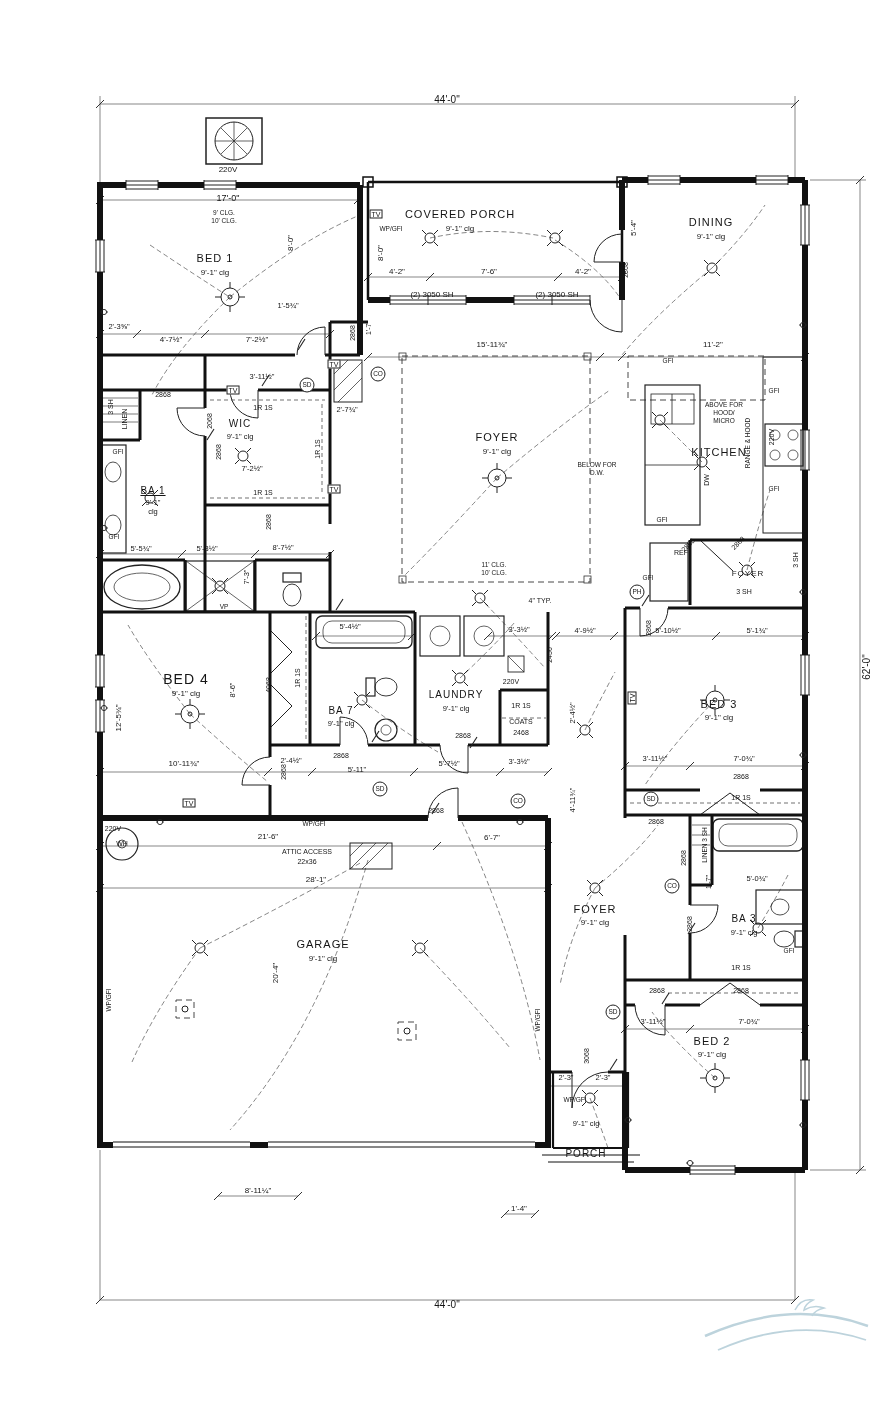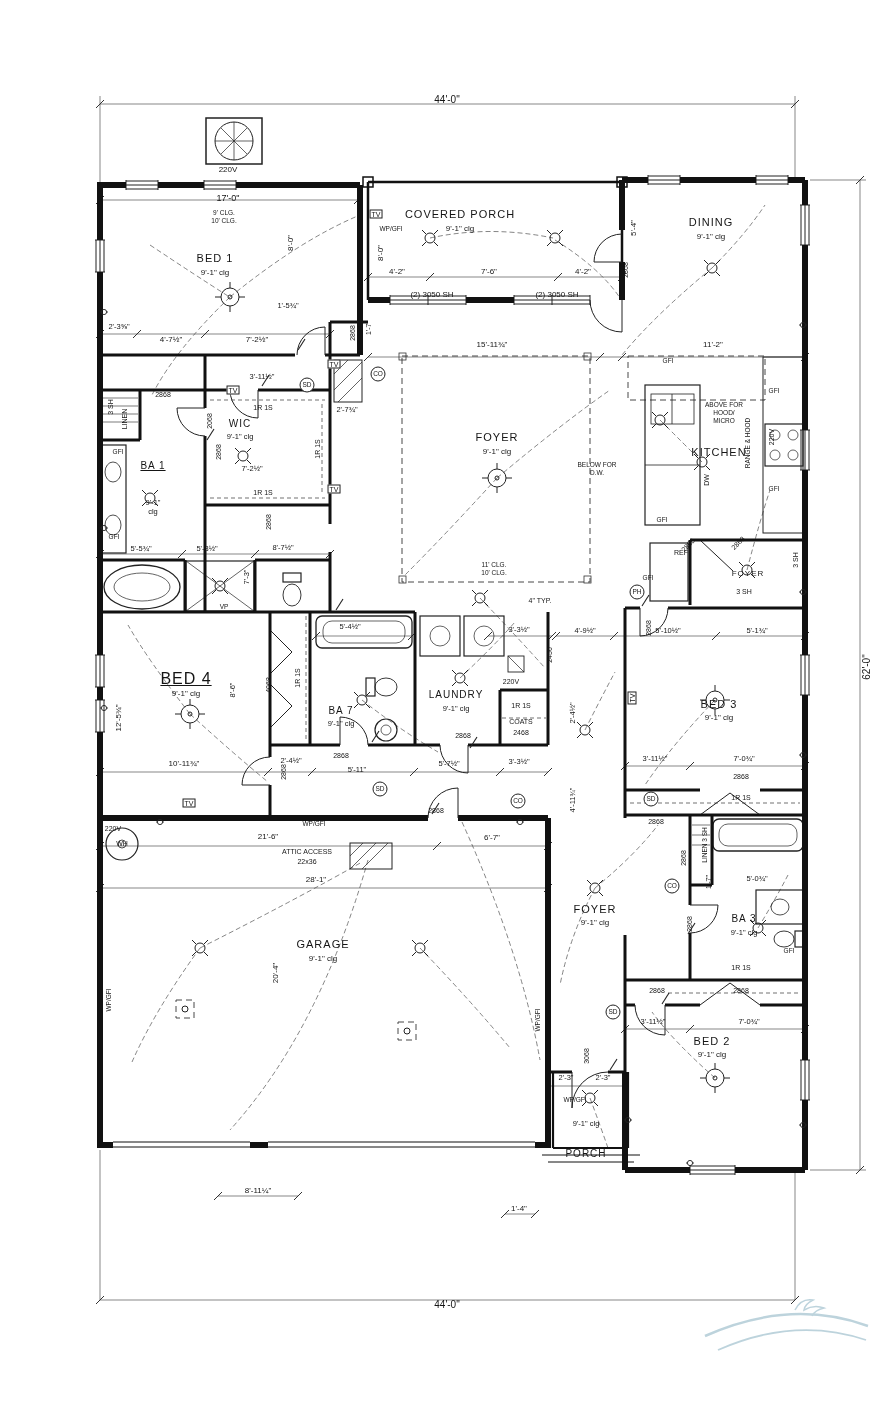--- a/index.html
+++ b/index.html
@@ -379,34 +379,34 @@
       <span class="lbl room" style="left: 240px; top: 424px; font-size: 10px; transform: translate(-50%, -50%);">WIC</span>
       <span class="lbl" style="left: 240px; top: 437px; font-size: 7.5px; transform: translate(-50%, -50%);">9'-1" clg</span>
       <span class="lbl" style="left: 263px; top: 407px; font-size: 7px; transform: translate(-50%, -50%);">1R 1S</span>
       <span class="lbl" style="left: 317px; top: 449px; font-size: 7px; transform: translate(-50%, -50%) rotate(-90deg);">1R 1S</span>
       <span class="lbl" style="left: 263px; top: 492px; font-size: 7px; transform: translate(-50%, -50%);">1R 1S</span>
       <span class="lbl" style="left: 209px; top: 421px; font-size: 7px; transform: translate(-50%, -50%) rotate(-90deg);">2068</span>
       <span class="lbl" style="left: 163px; top: 394px; font-size: 7px; transform: translate(-50%, -50%);">2868</span>
       <span class="lbl" style="left: 352px; top: 333px; font-size: 7px; transform: translate(-50%, -50%) rotate(-90deg);">2868</span>
       <span class="lbl" style="left: 218px; top: 452px; font-size: 7px; transform: translate(-50%, -50%) rotate(-90deg);">2868</span>
       <span class="lbl" style="left: 252px; top: 469px; font-size: 7.5px; transform: translate(-50%, -50%);">7'-2½"</span>
-      <span class="lbl room" style="left: 153px; top: 466px; font-size: 10px; transform: translate(-50%, -50%); text-decoration: underline;">BA 1</span>
+      <span class="lbl room" style="left: 153px; top: 491px; font-size: 10px; transform: translate(-50%, -50%); text-decoration: underline;">BA 1</span>
       <span class="lbl" style="left: 153px; top: 503px; font-size: 7.5px; transform: translate(-50%, -50%);">9'-1"</span>
       <span class="lbl" style="left: 153px; top: 512px; font-size: 7.5px; transform: translate(-50%, -50%);">clg</span>
       <span class="lbl" style="left: 124px; top: 419px; font-size: 7px; transform: translate(-50%, -50%) rotate(-90deg);">LINEN</span>
       <span class="lbl" style="left: 110px; top: 407px; font-size: 7px; transform: translate(-50%, -50%) rotate(-90deg);">3 SH</span>
       <span class="lbl" style="left: 118px; top: 452px; font-size: 6.5px; transform: translate(-50%, -50%);">GFI</span>
       <span class="lbl" style="left: 114px; top: 537px; font-size: 6.5px; transform: translate(-50%, -50%);">GFI</span>
       <span class="lbl" style="left: 141px; top: 549px; font-size: 7.5px; transform: translate(-50%, -50%);">5'-5¾"</span>
       <span class="lbl" style="left: 207px; top: 549px; font-size: 7.5px; transform: translate(-50%, -50%);">5'-3½"</span>
       <span class="lbl" style="left: 283px; top: 548px; font-size: 7.5px; transform: translate(-50%, -50%);">8'-7½"</span>
       <span class="lbl" style="left: 247px; top: 577px; font-size: 7.5px; transform: translate(-50%, -50%) rotate(-90deg);">7'-3"</span>
       <span class="lbl" style="left: 224px; top: 607px; font-size: 6.5px; transform: translate(-50%, -50%);">VP</span>
       <span class="lbl" style="left: 268px; top: 522px; font-size: 7px; transform: translate(-50%, -50%) rotate(-90deg);">2868</span>
-      <span class="lbl room" style="left: 186px; top: 679px; font-size: 16px; transform: translate(-50%, -50%); text-decoration: underline;">BED 4</span>
+      <span class="lbl room" style="left: 186px; top: 679px; font-size: 14px; transform: translate(-50%, -50%);">BED 4</span>
       <span class="lbl" style="left: 186px; top: 694px; font-size: 8px; transform: translate(-50%, -50%);">9'-1" clg</span>
       <span class="lbl" style="left: 119px; top: 718px; font-size: 8px; transform: translate(-50%, -50%) rotate(-90deg);">12'-5¾"</span>
       <span class="lbl" style="left: 233px; top: 690px; font-size: 7.5px; transform: translate(-50%, -50%) rotate(-90deg);">8'-6"</span>
       <span class="lbl" style="left: 268px; top: 685px; font-size: 7px; transform: translate(-50%, -50%) rotate(-90deg);">4068</span>
       <span class="lbl" style="left: 297px; top: 678px; font-size: 7px; transform: translate(-50%, -50%) rotate(-90deg);">1R 1S</span>
       <span class="lbl" style="left: 184px; top: 764px; font-size: 8px; transform: translate(-50%, -50%);">10'-11¾"</span>
       <span class="lbl" style="left: 291px; top: 761px; font-size: 7.5px; transform: translate(-50%, -50%);">2'-4½"</span>
       <span class="lbl" style="left: 357px; top: 770px; font-size: 7.5px; transform: translate(-50%, -50%);">5'-11"</span>
       <span class="lbl" style="left: 283px; top: 772px; font-size: 7px; transform: translate(-50%, -50%) rotate(-90deg);">2868</span>
       <span class="lbl" style="left: 350px; top: 627px; font-size: 7.5px; transform: translate(-50%, -50%);">5'-4½"</span>

